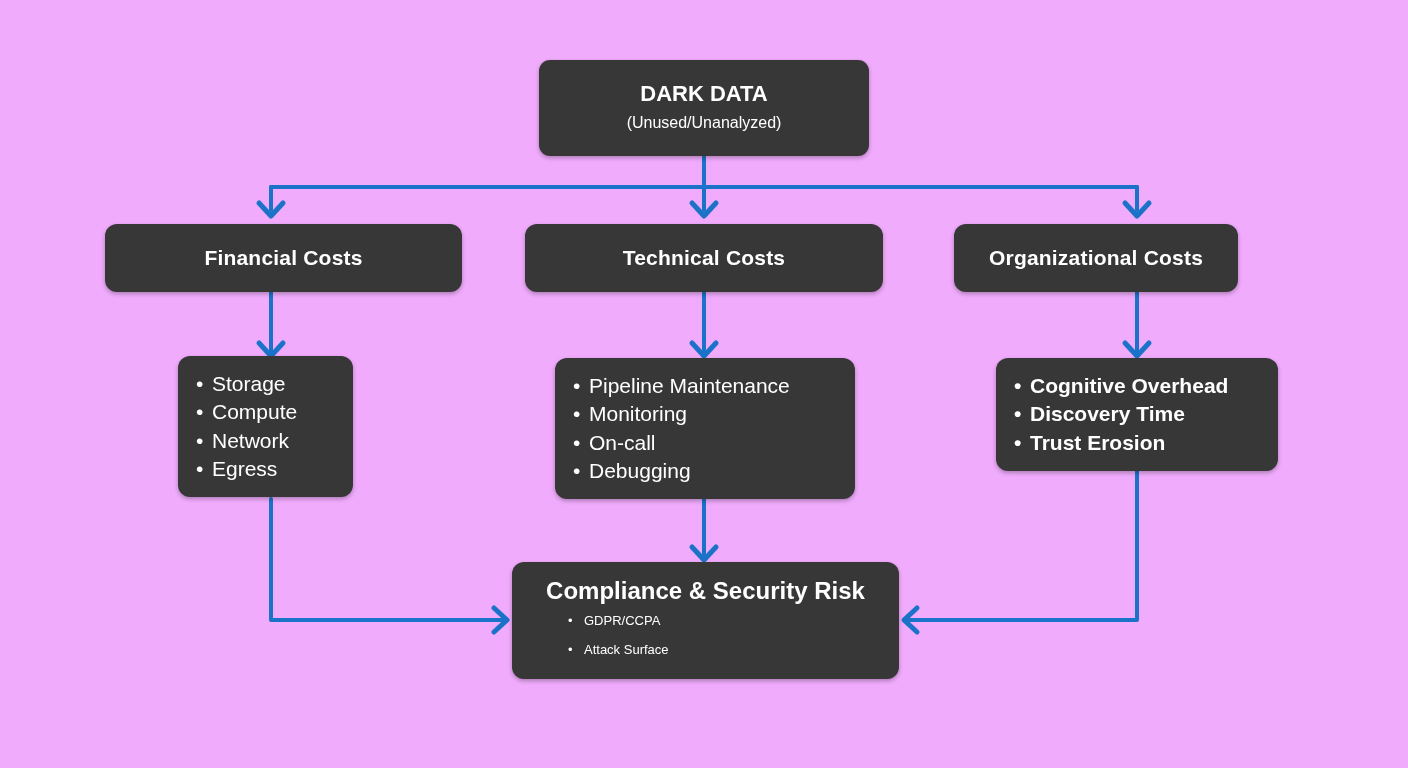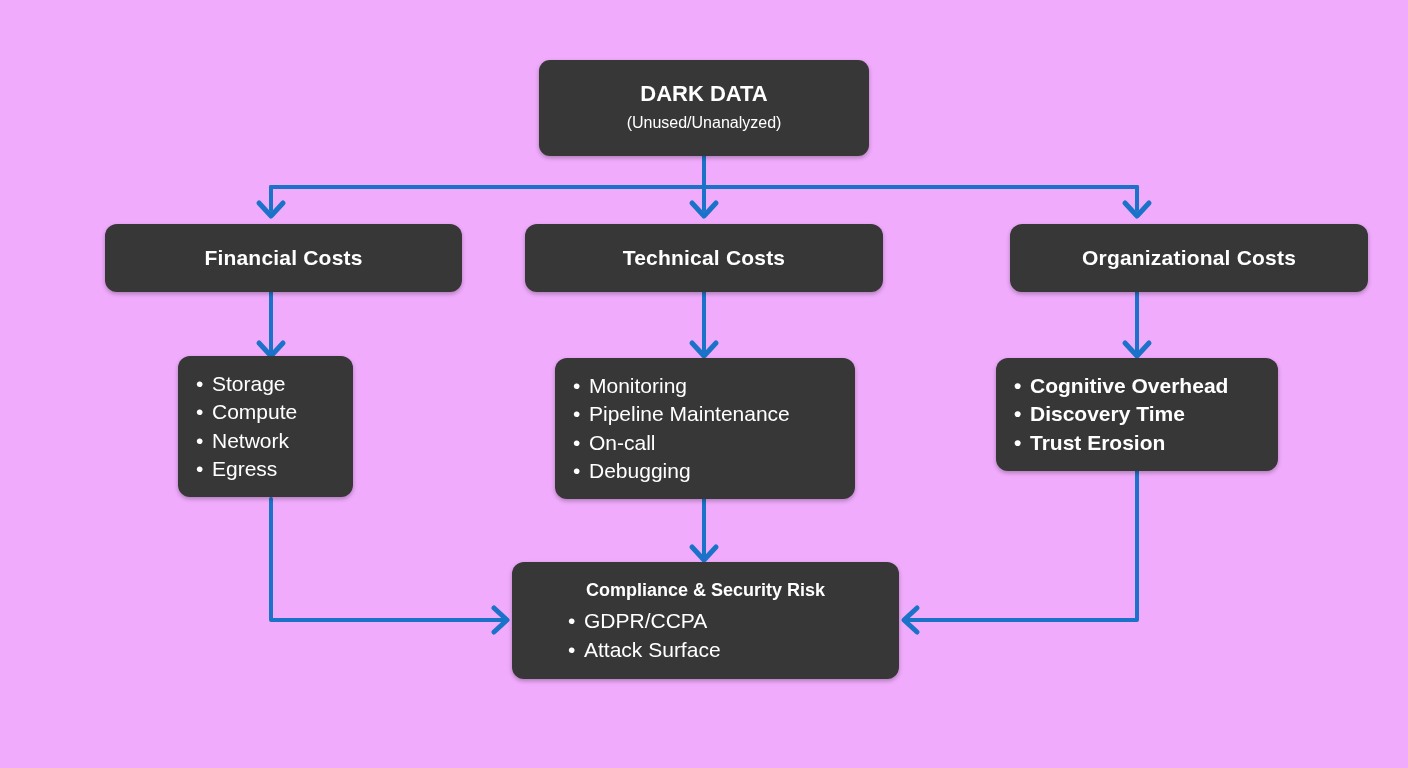--- a/index.html
+++ b/index.html
@@ -72,21 +72,21 @@
 
   
   .cat-node {
     height: 68px;
     top: 224px;
     font-size: 21px;
     font-weight: bold;
   }
   #node-cat-0 { left: 93px;  width: 357px; margin-left: 12px; }
   #node-cat-1 { left: 525px; width: 358px; }
-  #node-cat-2 { left: 1010px; width: 358px; }
+  #node-cat-2 { left: 954px; width: 284px; }
 
   
   .list-node {
     padding: 14px 0 14px 0;
     justify-content: center;
   }
   .list-node ul {
     margin: 0;
     padding: 0 18px 0 34px;
     list-style: none;
@@ -110,33 +110,33 @@
   
   #node-risk {
     left: 512px;
     top: 562px;
     width: 387px;
     height: 117px;
     padding: 10px 0 12px 0;
     justify-content: center;
   }
   #node-risk .risk-title {
-    font-size: 18px;
+    font-size: 24px;
     font-weight: bold;
     text-align: center;
     line-height: 29px;
     margin-bottom: 1px;
   }
   #node-risk ul {
     margin: 0;
     padding: 0 0 0 72px;
     list-style: none;
   }
   #node-risk li {
-    font-size: 21px;
+    font-size: 13px;
     line-height: 29px;
     white-space: nowrap;
     position: relative;
   }
   #node-risk li::before {
     content: "\2022";
     position: absolute;
     left: -16px;
     top: 0;
   }
@@ -228,22 +228,22 @@
     <ul>
       <li>Storage</li>
       <li>Compute</li>
       <li>Network</li>
       <li>Egress</li>
     </ul>
   </div>
 
   <div class="node list-node" id="node-list-1">
     <ul>
+      <li>Pipeline Maintenance</li>
       <li>Monitoring</li>
-      <li>Pipeline Maintenance</li>
       <li>On-call</li>
       <li>Debugging</li>
     </ul>
   </div>
 
   <div class="node list-node" id="node-list-2">
     <ul>
       <li>Cognitive Overhead</li>
       <li>Discovery Time</li>
       <li>Trust Erosion</li>

